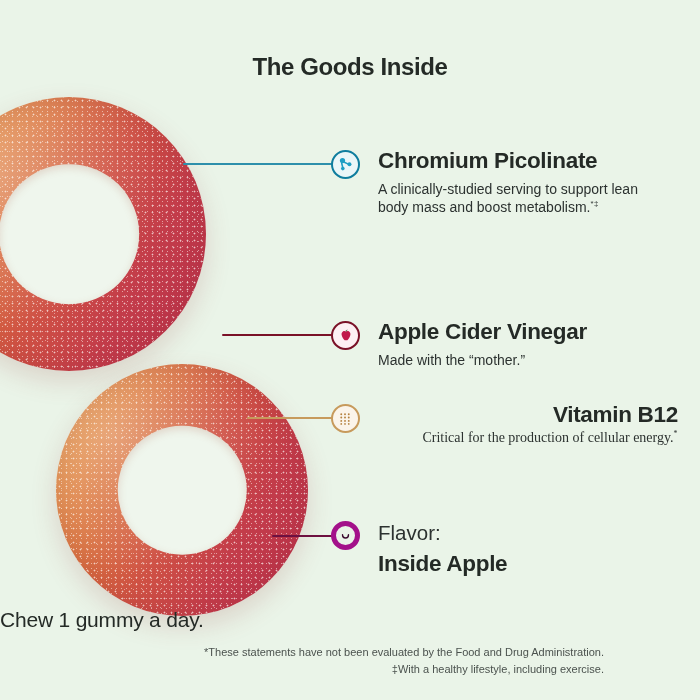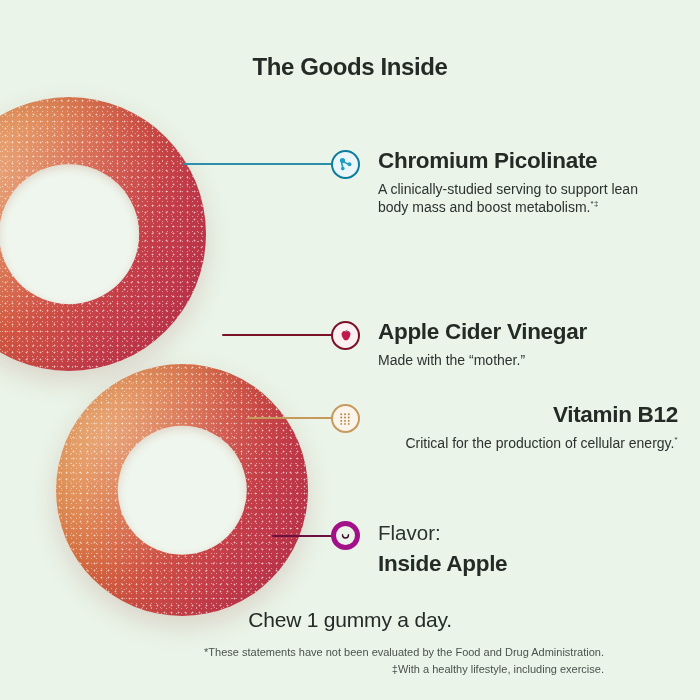--- a/index.html
+++ b/index.html
@@ -150,21 +150,20 @@
     line-height: 0;
     letter-spacing: 0.5px;
   }
 
   
   #chew-line {
     position: absolute;
     top: 608px;
     left: 0;
     width: 700px;
-    text-align: center;
     font-size: 21px;
     font-weight: 400;
     color: #242a26;
     letter-spacing: -0.2px;
   }
   #disclaimer {
     position: absolute;
     top: 644px;
     left: 0;
     width: 604px;
@@ -241,21 +240,21 @@
         <circle cx="16.6" cy="15.4" r="1.35"></circle>
         <circle cx="6" cy="19.6" r="1.2"></circle>
           <circle cx="11.3" cy="19.6" r="1.2"></circle>
         <circle cx="16.6" cy="19.6" r="1.2"></circle>
       </g>
     </svg>
   </div>
 
   <div class="bullet-text" style="top:402px;text-align:right;">
     <div class="bullet-title">Vitamin B12</div>
-    <div class="bullet-body" style="width:300px; margin-top:5px;"><span>Critical for the production of cellular energy.</span><sup class="mark">*</sup></div>
+    <div class="bullet-body" style="width:300px; font-family:Liberation Serif, serif;"><span>Critical for the production of cellular energy.</span><sup class="mark">*</sup></div>
   </div>
 
   <div class="connector" style="left:272px; top:535px; width:61px; background:#6d1040;"></div>
 
   <div class="icon-badge" style="left:331px; top:521px; border:5px solid #a3118a; background:#eaf4e8;">
     <svg width="13" height="13" viewBox="0 0 24 24" aria-hidden="true">
       <path d="M6.5 10.5c0 3.4 2.4 6 5.5 6s5.5-2.6 5.5-6" fill="none" stroke="#3b0b2e" stroke-width="2.6" stroke-linecap="round"></path>
     </svg>
   </div>
 

